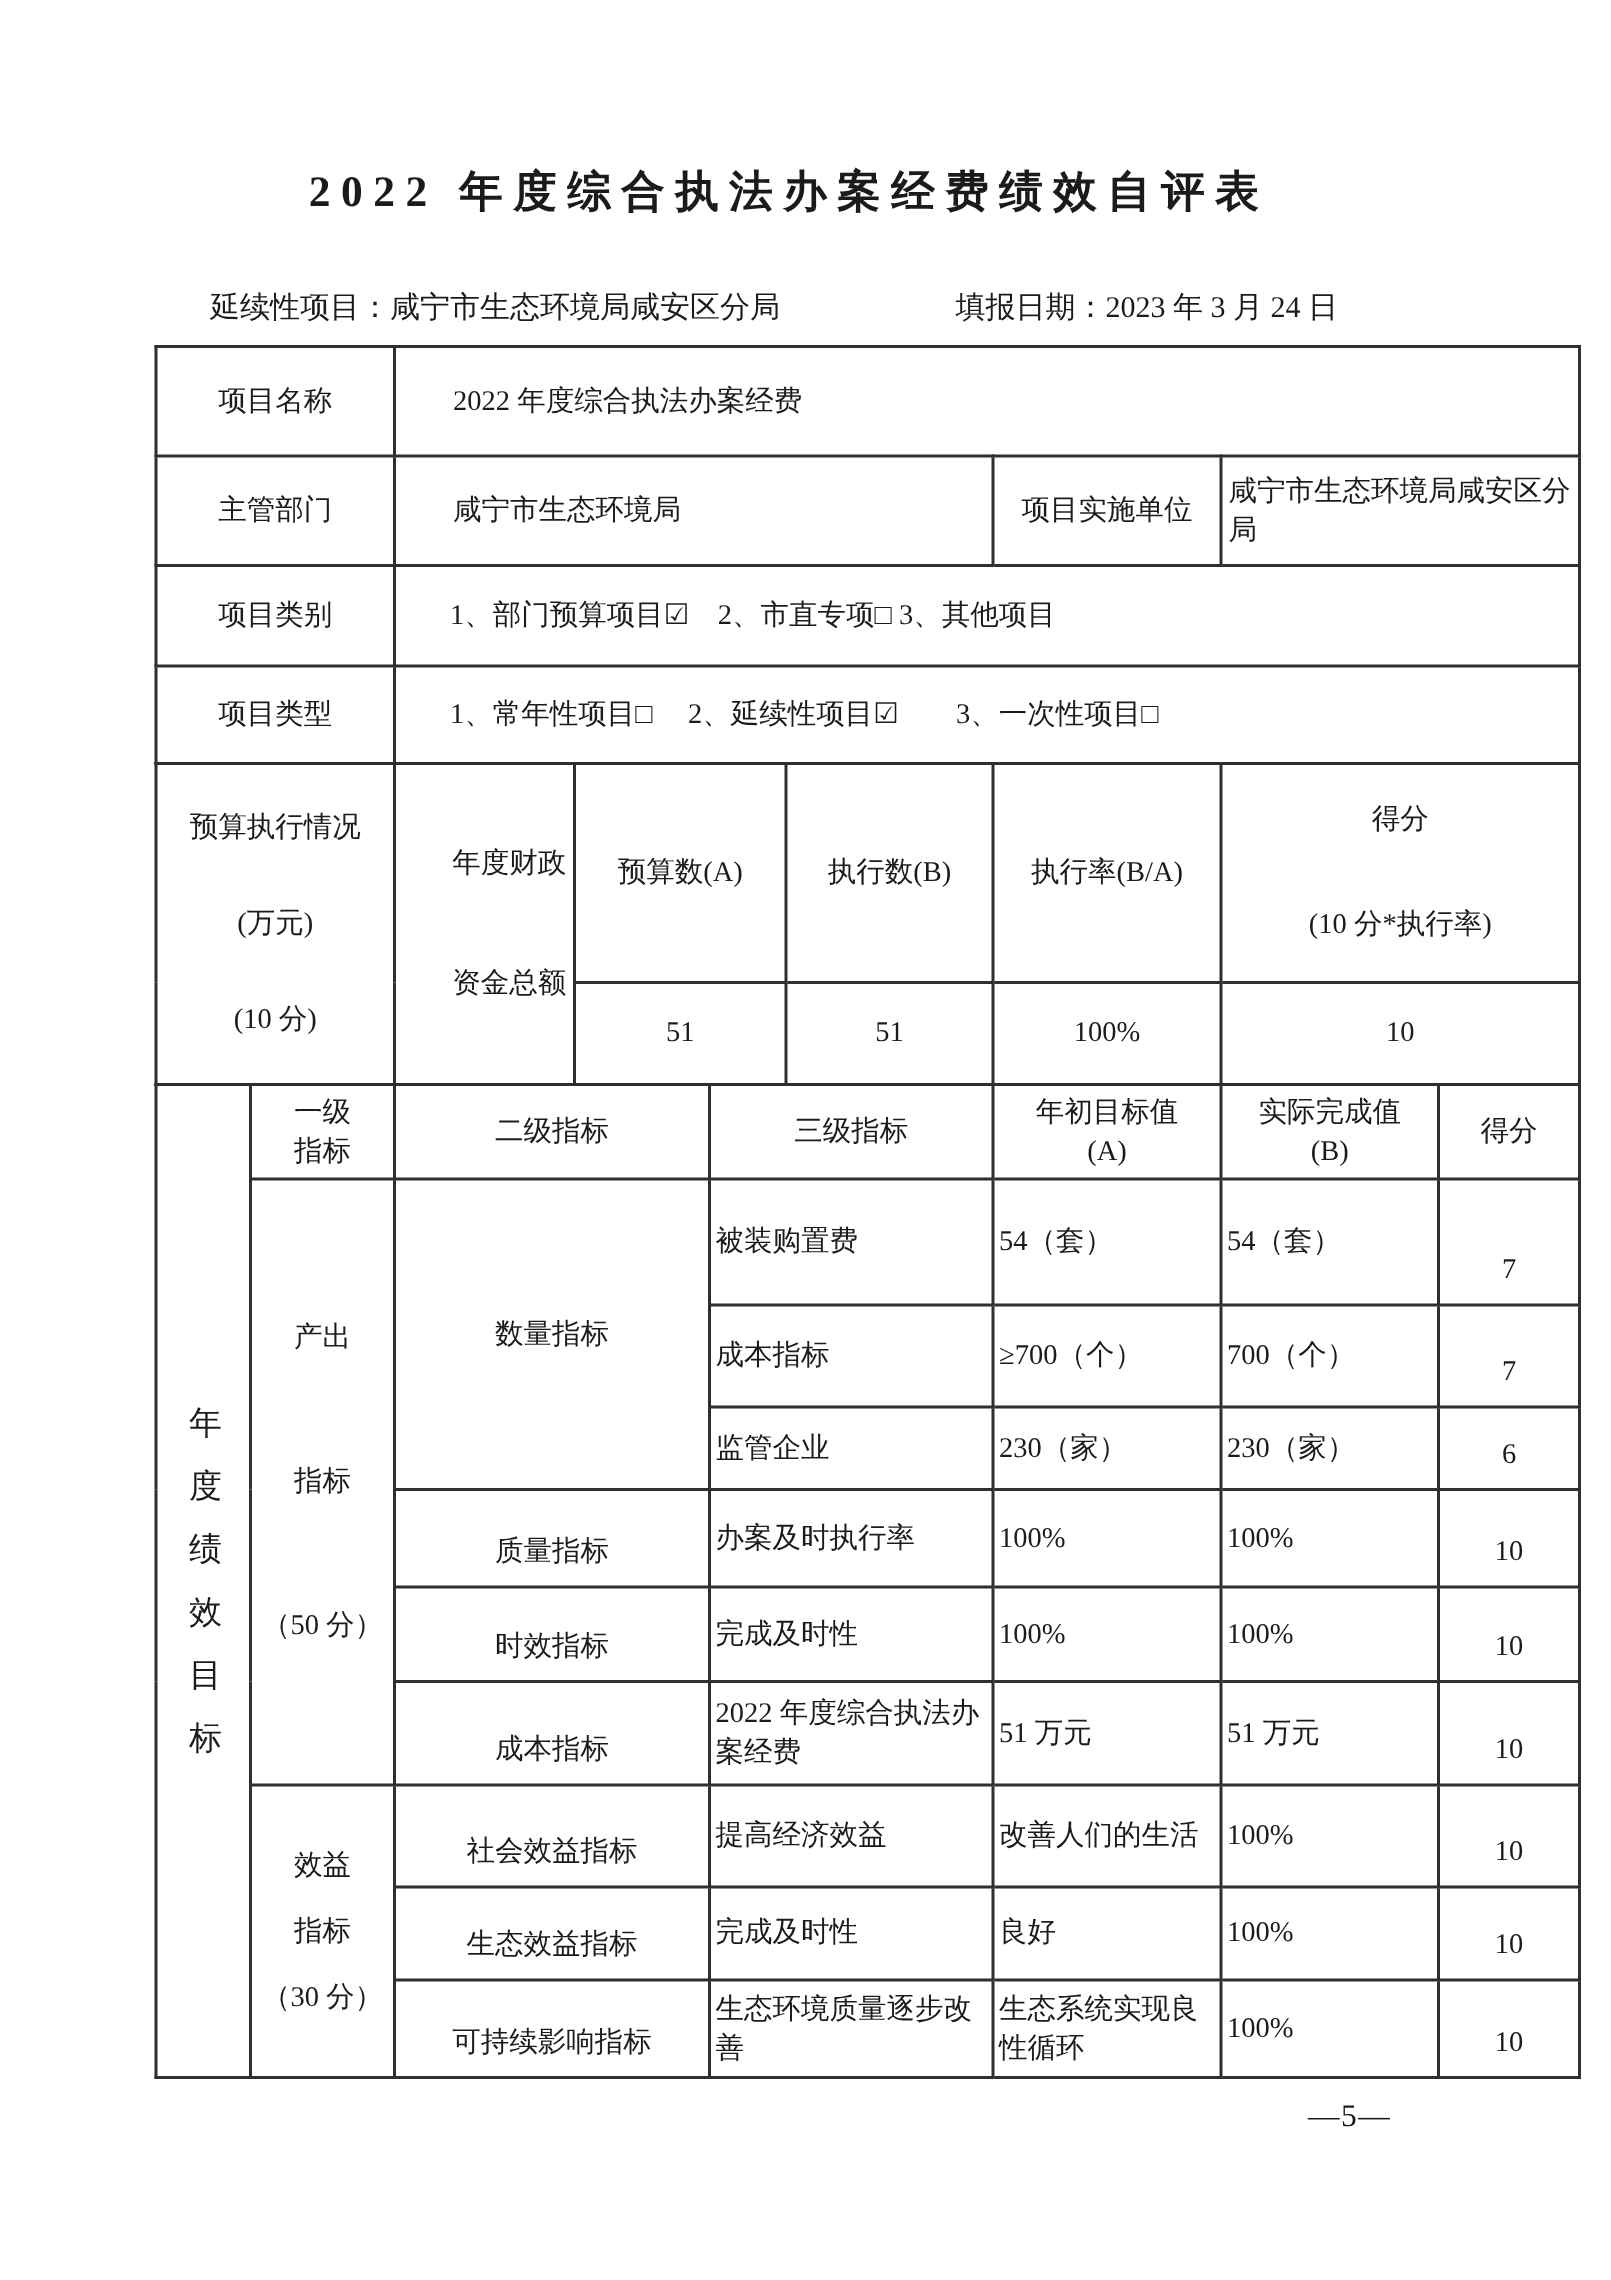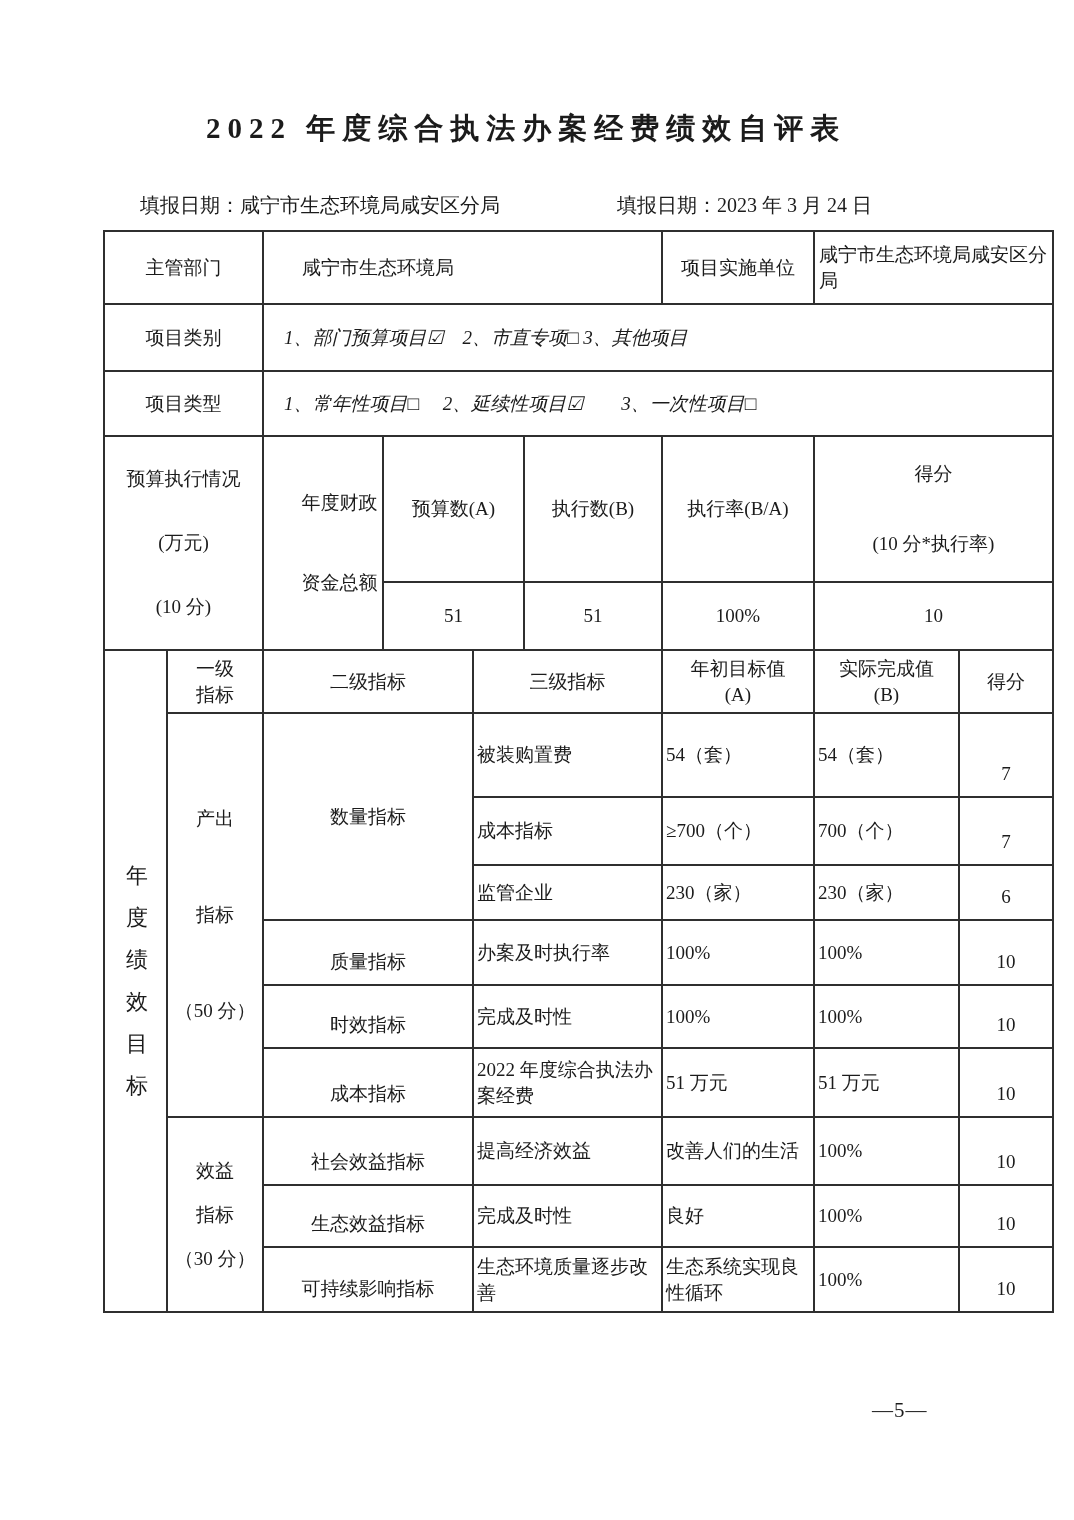--- a/index.html
+++ b/index.html
@@ -21,21 +21,21 @@
   table+table{margin-top:-2px;}
   td,th{
     border:2px solid #2f2f2f;font-size:19px;font-weight:normal;
     padding:2px 3px;vertical-align:middle;overflow:hidden;line-height:26px;
   }
   .tbl{margin-top:12px;}
   .c{text-align:center;}
   .l{text-align:left;}
   .pre{white-space:pre-line;}
   .ind38{padding-left:38px;}
-  .ind20{padding-left:20px;font-style:italic;}
+  .ind20{padding-left:36px;}
   .ind4{padding-left:4px;}
   .score{text-align:center;vertical-align:bottom;padding-bottom:9px;}
   .bot{vertical-align:bottom;padding-bottom:9px;}
   .budget-label{line-height:64px;}
   .fund-label{line-height:80px;padding-left:36px;}
   .score-head{line-height:70px;}
   .lh-big{line-height:96px;}
   .lh-mid{line-height:44px;}
   .vtext{
     padding:0 21px;line-height:42px;word-break:break-all;text-align:center;
@@ -44,32 +44,36 @@
   .pagenum{position:absolute;left:872px;top:1398px;font-size:21px;letter-spacing:1px;}
 </style>
 </head>
 <body>
 
 <div class="content">
 
   <h1 class="title">2022 年度综合执法办案经费绩效自评表</h1>
 
   <div class="meta">
-    <span class="unit">填报日期：咸宁市生态环境局咸安区分局</span>
+    <span class="unit">延续性项目：咸宁市生态环境局咸安区分局</span>
     <span class="date">填报日期：2023 年 3 月 24 日</span>
   </div>
 
   <table class="tbl">
     <colgroup>
         <col style="width:159px">
         <col style="width:399px">
         <col style="width:152px">
         <col style="width:239px">
       </colgroup>
     <tbody>
+        <tr style="height:73px">
+      <td class="c">项目名称</td>
+      <td class="l ind38" colspan="3">2022 年度综合执法办案经费</td>
+    </tr>
     <tr style="height:73px">
       <td class="c">主管部门</td>
       <td class="l ind38">咸宁市生态环境局</td>
       <td class="c">项目实施单位</td>
       <td class="l ind4">咸宁市生态环境局咸安区分局</td>
     </tr>
     <tr style="height:67px">
       <td class="c">项目类别</td>
       <td class="l ind20" colspan="3">1、部门预算项目☑　2、市直专项□  3、其他项目</td>
     </tr>

